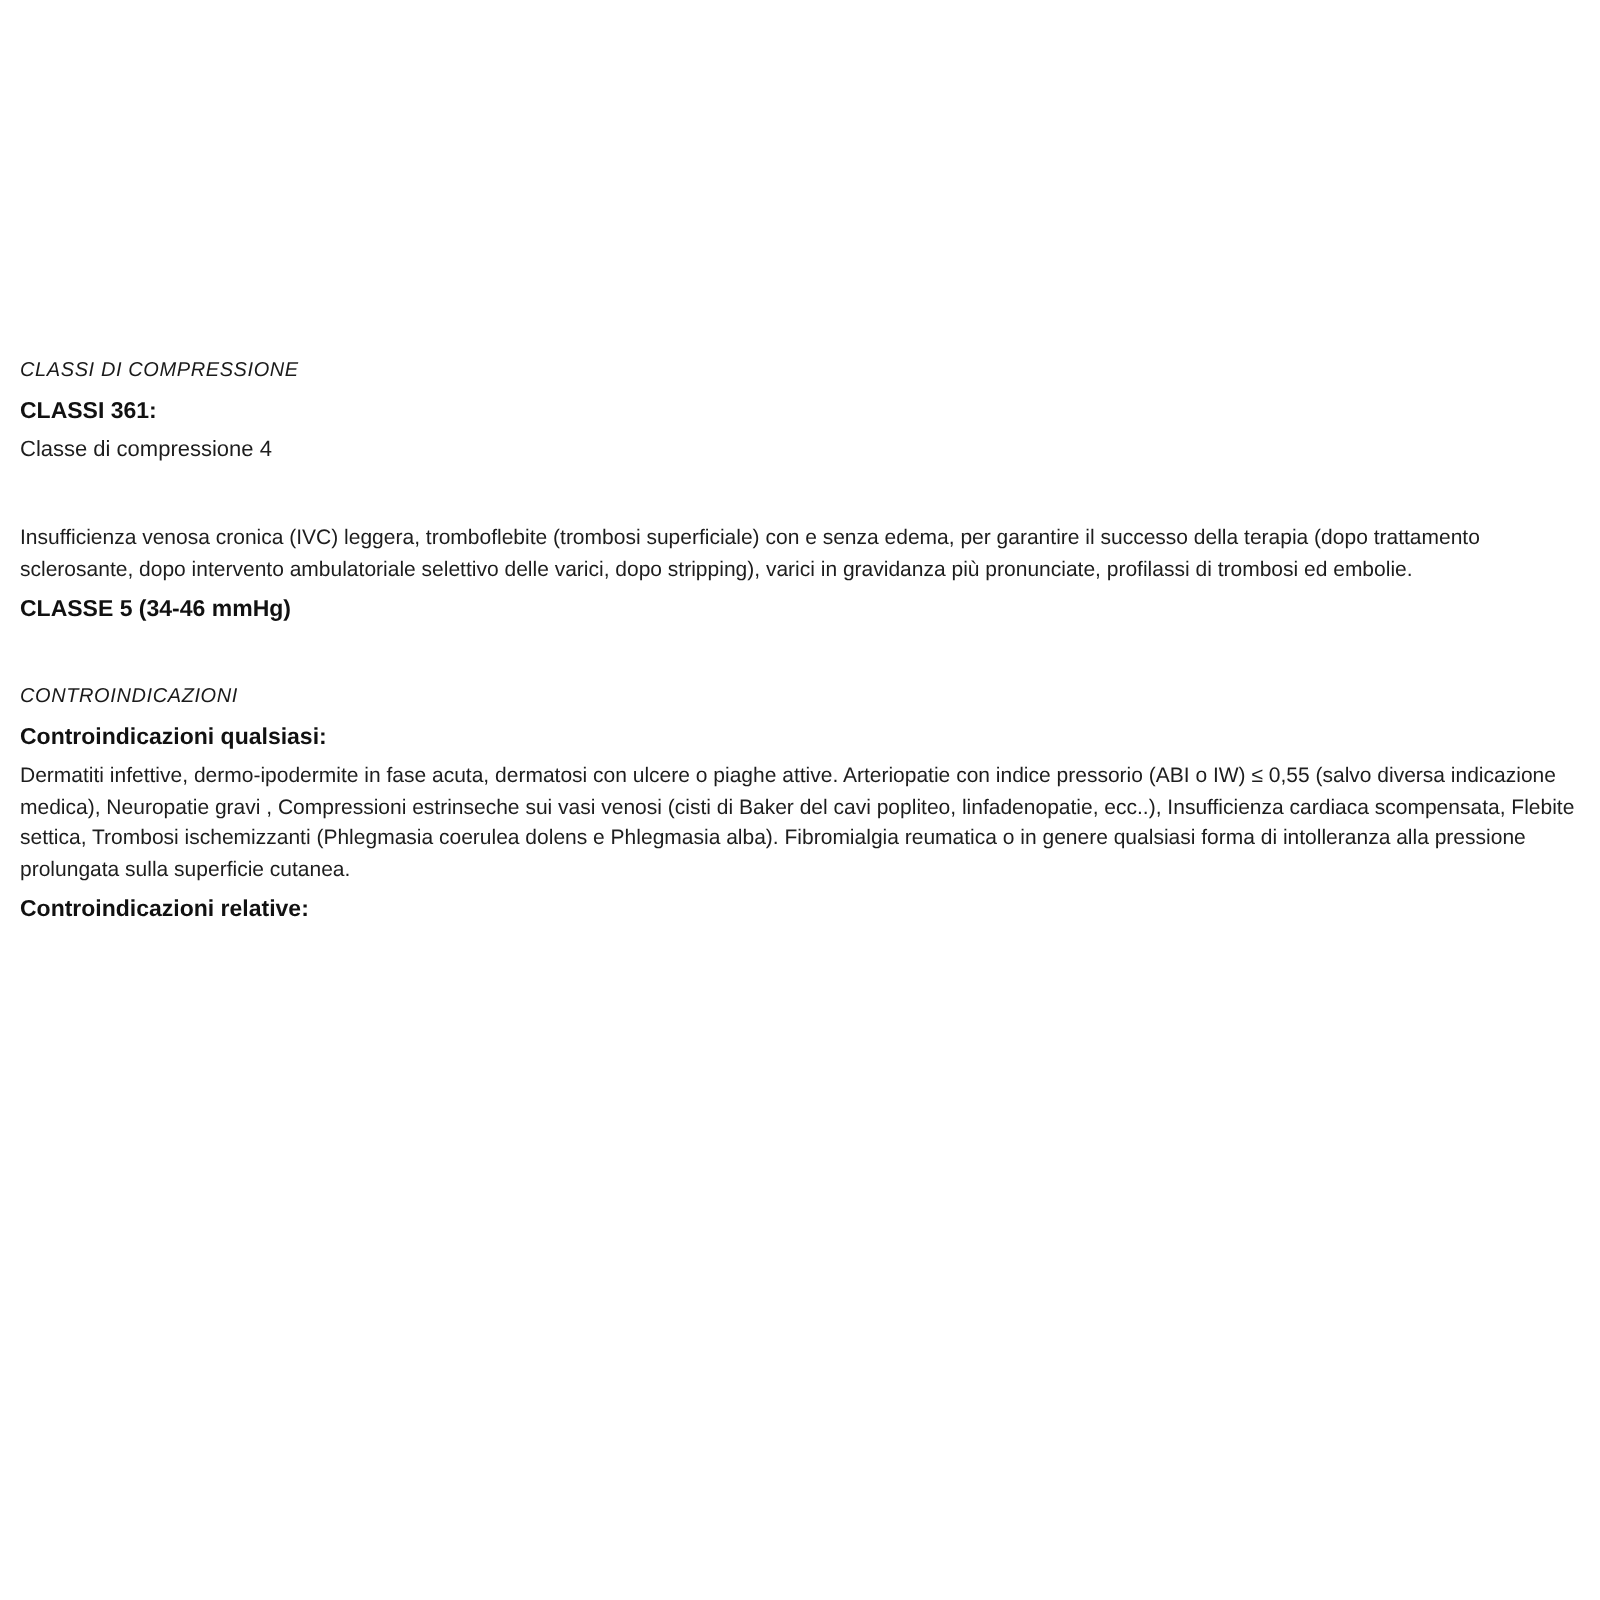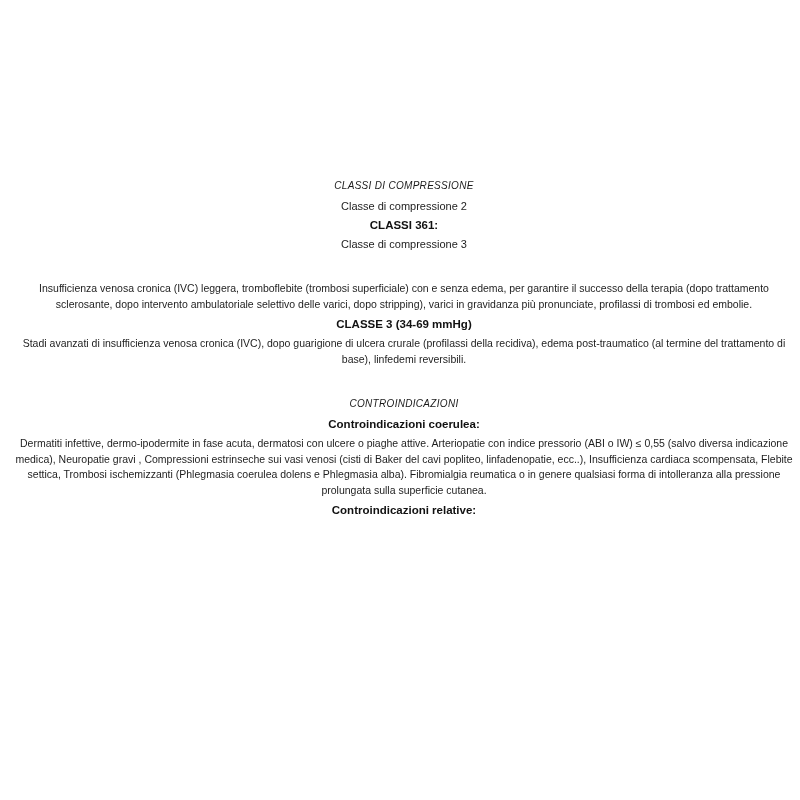--- a/index.html
+++ b/index.html
@@ -10,21 +10,21 @@
     font-family: "Liberation Sans", "DejaVu Sans", sans-serif;
     overflow: hidden;
   }
   .doc {
     position: absolute;
     left: 10px;
     top: 179px;
     width: 788px;
     color: #1a1a1a;
   }
-  .section { margin-bottom: 30px; text-align: center; }
+  .section { margin-bottom: 30px; }
   .section:last-child { margin-bottom: 0; }
   .h-section {
     font-style: italic;
     font-weight: 400;
     font-size: 10px;
     line-height: 13px;
     letter-spacing: 0.3px;
     margin-bottom: 7px;
     color: #1a1a1a;
   }
@@ -50,28 +50,26 @@
     color: #1d1d1d;
   }
   .block:last-child { margin-bottom: 0; }
 </style>
 </head>
 <body>
 
 <main class="doc" id="doc-root">
     <section class="section">
       <h2 class="h-section block">CLASSI DI COMPRESSIONE</h2>
-      <p class="line block">Classe di compressione 2</p>
       <h3 class="label block">CLASSI 361:</h3>
-      <p class="line block">Classe di compressione 3</p>
+      <p class="line block">Classe di compressione 4</p>
     </section>
     <section class="section">
       <p class="para block">Insufficienza venosa cronica (IVC) leggera, tromboflebite (trombosi superficiale) con e senza edema, per garantire il successo della terapia (dopo trattamento sclerosante, dopo intervento ambulatoriale selettivo delle varici, dopo stripping), varici in gravidanza più pronunciate, profilassi di trombosi ed embolie.</p>
-      <h3 class="label block">CLASSE 3 (34-69 mmHg)</h3>
-      <p class="para block">Stadi avanzati di insufficienza venosa cronica (IVC), dopo guarigione di ulcera crurale (profilassi della recidiva), edema post-traumatico (al termine del trattamento di base), linfedemi reversibili.</p>
+      <h3 class="label block">CLASSE 5 (34-46 mmHg)</h3>
     </section>
     <section class="section">
       <h2 class="h-section block">CONTROINDICAZIONI</h2>
-      <h3 class="label block">Controindicazioni coerulea:</h3>
+      <h3 class="label block">Controindicazioni qualsiasi:</h3>
       <p class="para block">Dermatiti infettive, dermo-ipodermite in fase acuta, dermatosi con ulcere o piaghe attive. Arteriopatie con indice pressorio (ABI o IW) ≤ 0,55 (salvo diversa indicazione medica), Neuropatie gravi , Compressioni estrinseche sui vasi venosi (cisti di Baker del cavi popliteo, linfadenopatie, ecc..), Insufficienza cardiaca scompensata, Flebite settica, Trombosi ischemizzanti (Phlegmasia coerulea dolens e Phlegmasia alba). Fibromialgia reumatica o in genere qualsiasi forma di intolleranza alla pressione prolungata sulla superficie cutanea.</p>
       <h3 class="label block">Controindicazioni relative:</h3>
     </section>
   </main>
 
 </body></html>

